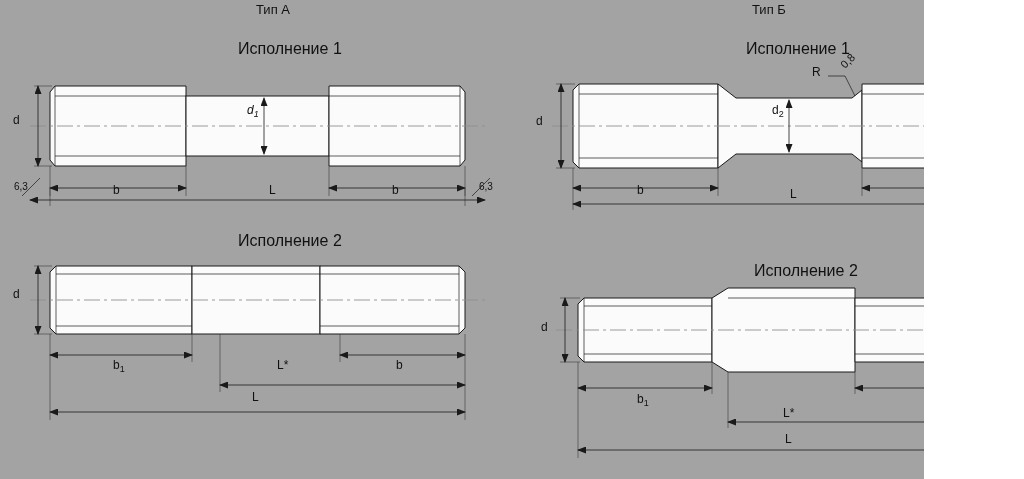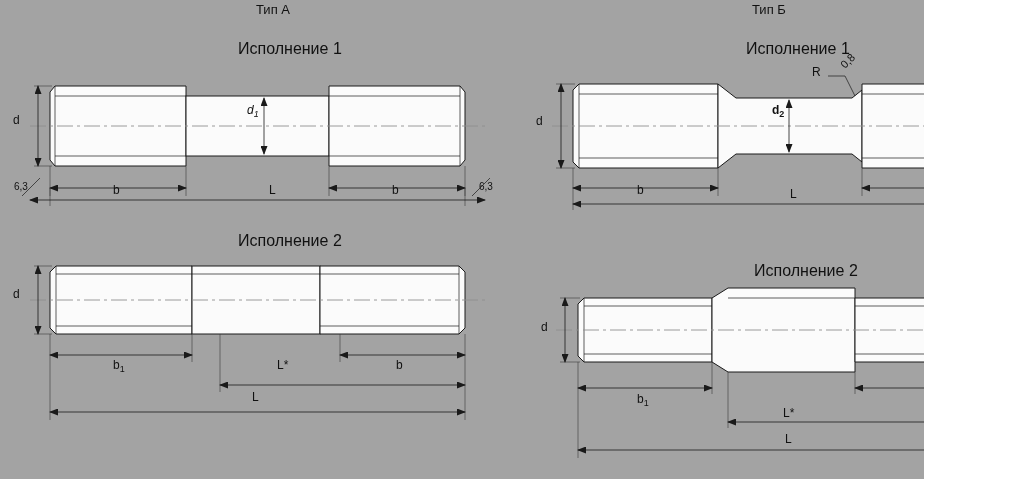--- a/index.html
+++ b/index.html
@@ -240,21 +240,21 @@
 
   <div class="label sub" style="left:238px; top:232px;">Исполнение 2</div>
   <div class="label dim" style="left:13px; top:287px;">d</div>
   <div class="label dim" style="left:113px; top:358px;"><span>b</span><span class="dim-sub">1</span></div>
   <div class="label dim" style="left:396px; top:358px;">b</div>
   <div class="label dim" style="left:277px; top:358px;">L*</div>
   <div class="label dim" style="left:252px; top:390px;">L</div>
 
   <div class="label sub" style="left:746px; top:40px;">Исполнение 1</div>
   <div class="label dim" style="left:536px; top:114px;">d</div>
-  <div class="label dim" style="left:772px; top:103px;font-weight:bold;"><span>d</span><span class="dim-sub">2</span></div>
+  <div class="label dim" style="left:772px; top:103px;"><span>d</span><span class="dim-sub">2</span></div>
   <div class="label dim" style="left:812px; top:65px;">R</div>
   <div class="label" style="left:838px; top:62px; font-size:11px; transform:rotate(-45deg); transform-origin:left top;">0,8</div>
   <div class="label dim" style="left:637px; top:183px;">b</div>
   <div class="label dim" style="left:924px; top:183px;">b</div>
   <div class="label dim" style="left:790px; top:187px;">L</div>
 
   <div class="label sub" style="left:754px; top:262px;">Исполнение 2</div>
   <div class="label dim" style="left:541px; top:320px;">d</div>
   <div class="label dim" style="left:637px; top:392px;"><span>b</span><span class="dim-sub">1</span></div>
   <div class="label dim" style="left:924px; top:392px;">b</div>

